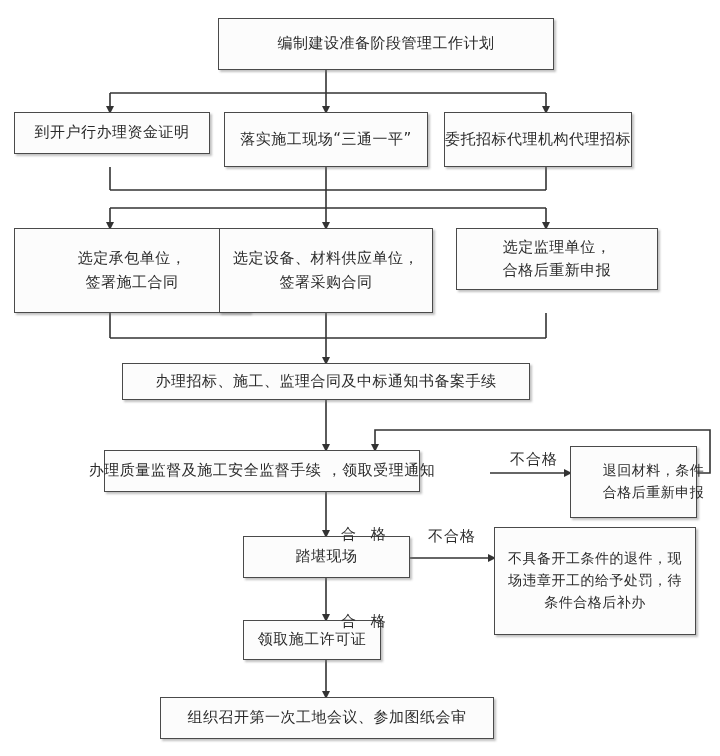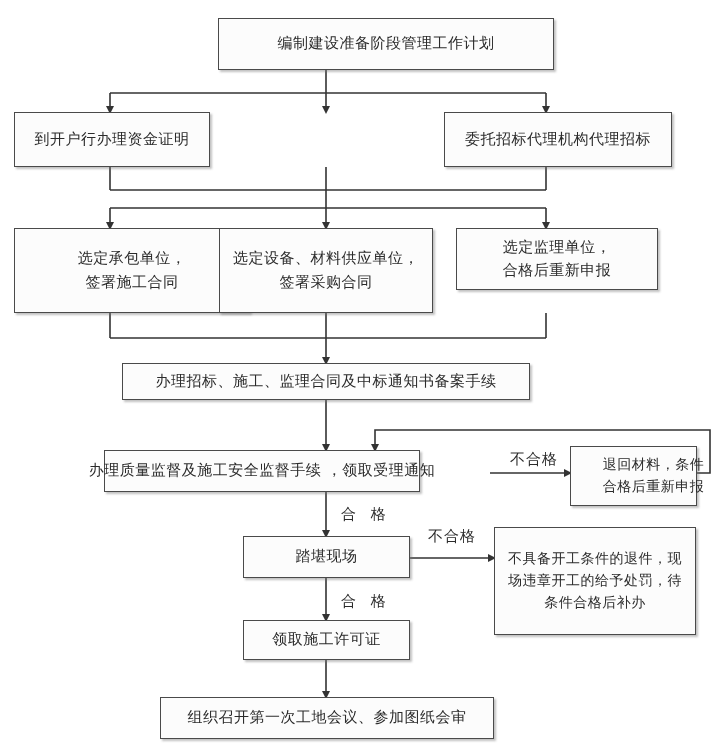--- a/index.html
+++ b/index.html
@@ -47,21 +47,21 @@
   .f14 { font-size: 14px; }
   .edge-label {
     position: absolute;
     font-size: 15px;
     color: #2b2b2b;
     white-space: nowrap;
     letter-spacing: 1px;
     z-index: 4;
     background: transparent;
   }
-  .edge-label.spaced { letter-spacing: 5px; }
+  .edge-label.spaced { letter-spacing: 5px; margin-top: 20px; }
 </style>
 </head>
 <body>
 
 <div id="canvas">
 
   <svg id="wires" viewBox="0 0 720 756" xmlns="http://www.w3.org/2000/svg">
     <defs>
       <marker id="ah" markerWidth="10" markerHeight="10" refX="6" refY="4" orient="auto" markerUnits="userSpaceOnUse">
         <path d="M0,0 L8,4 L0,8 z" fill="#333333"></path>
@@ -105,26 +105,29 @@
       <path d="M326,578 L326,620" marker-end="url(#ah)"></path>
 
       <path d="M326,660 L326,697" marker-end="url(#ah)"></path>
     </g>
   </svg>
 
   <div class="node f15" style="left:182px; top:18px; width:336px; height:52px;margin-left:36px;">
     <span class="line">编制建设准备阶段管理工作计划</span>
   </div>
 
-  <div class="node f15" style="left:14px; top:112px; width:196px; height:55px;">
+  <div class="node f15" style="left:14px; top:112px; width:196px; height:42px;">
     <span class="line">到开户行办理资金证明</span>
   </div>
 
+  <div class="node f15" style="left:224px; top:112px; width:204px; height:55px;">
+    <span class="line">落实施工现场“三通一平”</span>
+  </div>
 
-  <div class="node f15" style="left:444px; top:112px; width:228px; height:55px;">
+  <div class="node f15" style="left:444px; top:112px; width:188px; height:55px;">
     <span class="line">委托招标代理机构代理招标</span>
   </div>
 
   <div class="node f15" style="left:14px; top:228px; width:236px; height:85px;">
     <span class="line">选定承包单位，</span>
     <span class="line">签署施工合同</span>
   </div>
 
   <div class="node f15" style="left:219px; top:228px; width:214px; height:85px;">
     <span class="line">选定设备、材料供应单位，</span>
@@ -137,36 +140,36 @@
   </div>
 
   <div class="node f15" style="left:122px; top:363px; width:408px; height:37px;">
     <span class="line">办理招标、施工、监理合同及中标通知书备案手续</span>
   </div>
 
   <div class="node f15" style="left:104px; top:450px; width:316px; height:42px;">
     <span class="line">办理质量监督及施工安全监督手续 ，领取受理通知</span>
   </div>
 
-  <div class="node f14" style="left:570px; top:446px; width:127px; height:60px;padding-left:40px;">
+  <div class="node f14" style="left:570px; top:446px; width:127px; height:72px;padding-left:40px;">
     <span class="line">退回材料，条件</span>
     <span class="line">合格后重新申报</span>
   </div>
 
   <div class="node f15" style="left:243px; top:536px; width:167px; height:42px;">
     <span class="line">踏堪现场</span>
   </div>
 
   <div class="node f14" style="left:494px; top:527px; width:202px; height:108px;">
     <span class="line">不具备开工条件的退件，现</span>
     <span class="line">场违章开工的给予处罚，待</span>
     <span class="line">条件合格后补办</span>
   </div>
 
-  <div class="node f15" style="left:243px; top:620px; width:167px; height:40px;justify-content:center;">
+  <div class="node f15" style="left:243px; top:620px; width:138px; height:40px;justify-content:center;">
     <span class="line">领取施工许可证</span>
   </div>
 
   <div class="node f15" style="left:160px; top:697px; width:334px; height:42px;">
     <span class="line">组织召开第一次工地会议、参加图纸会审</span>
   </div>
 
   <div class="edge-label" style="left:510px; top:450px;">不合格</div>
 
   <div class="edge-label spaced" style="left:341px; top:505px;">合 格</div>

